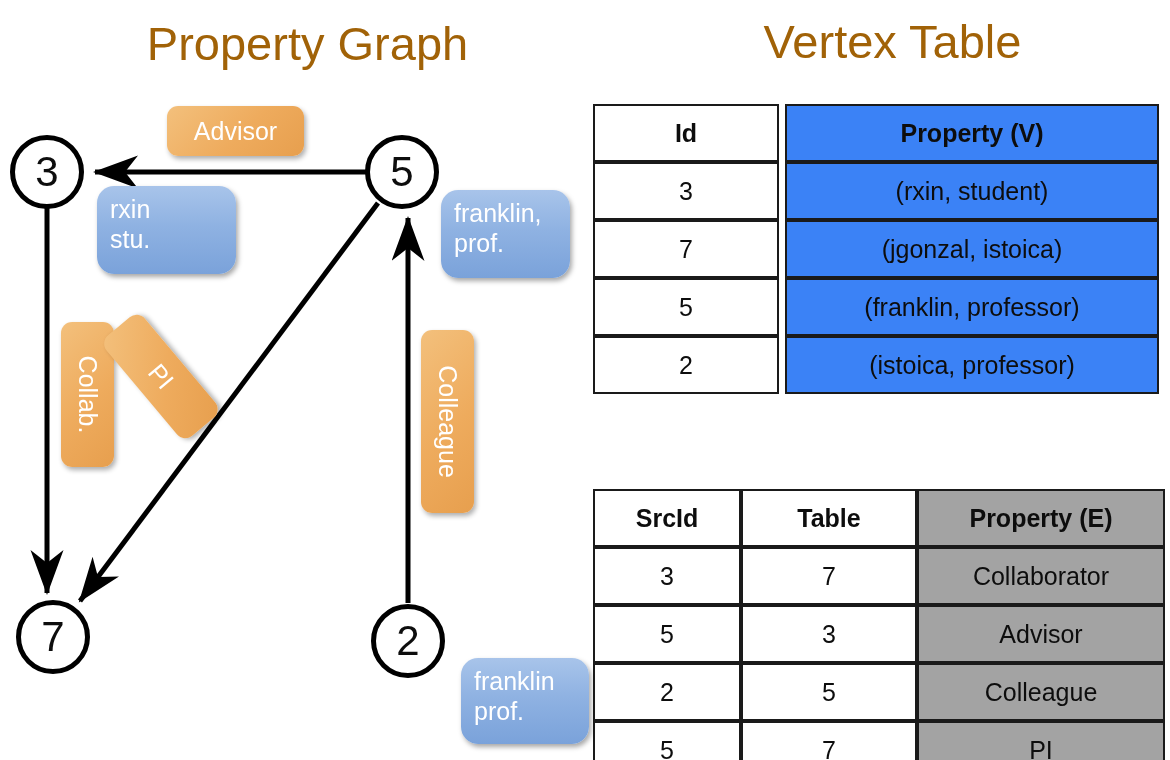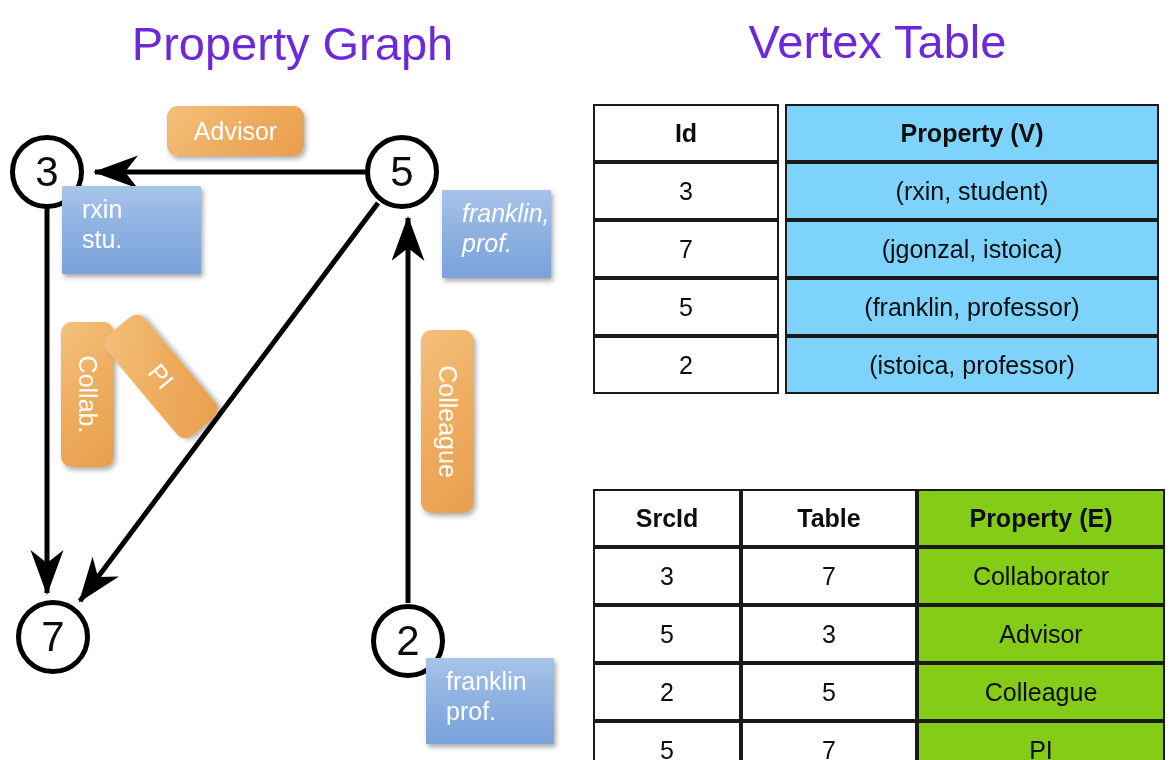--- a/index.html
+++ b/index.html
@@ -11,24 +11,25 @@
     position:relative;
   }
   #root{position:absolute;left:0;top:0;width:1170px;height:760px;}
 
   
   .title{
     position:absolute;
     font-family:"Liberation Sans", sans-serif;
     font-size:47px;
     font-weight:300;
-    color:#6d28d9;
+    color:#a16207;
     letter-spacing:0px;
     white-space:nowrap;
     text-align:center;
+    padding-left:15px;
   }
   #title-property-graph{left:0;top:16px;width:585px;}
   #title-vertex-table{left:585px;top:14px;width:585px;}
   #title-edge-table{left:585px;top:406px;width:585px;}
 
   
   #graph-panel{position:absolute;left:0;top:0;width:585px;height:760px;}
   #graph-edges{position:absolute;left:0;top:0;width:585px;height:760px;}
 
   .node{
@@ -50,34 +51,35 @@
     font-family:"Liberation Sans", sans-serif;
   }
   #node-3{left:10px;top:135px;}
   #node-5{left:365px;top:135px;}
   #node-7{left:16px;top:600px;}
   #node-2{left:371px;top:604px;}
 
   
   .prop-box{
     position:absolute;
-    border-radius:1px;
+    border-radius:17px;
     background:linear-gradient(to bottom,#a8c4ea 0%,#8fb2e2 45%,#7aa2da 100%);
     box-shadow:2px 3px 5px rgba(0,0,0,0.35);
     color:#ffffff;
     font-size:25px;
     font-weight:300;
     line-height:1.18;
-    padding:9px 13px 11px 20px;
+    padding:9px 13px 11px 13px;
     box-sizing:border-box;
     z-index:8;
     font-family:"Liberation Sans", sans-serif;
+    margin-left:35px;
   }
   #prop-rxin{left:62px;top:186px;width:139px;height:88px;}
-  #prop-franklin{left:442px;top:190px;width:109px;height:88px;font-style:italic;}
+  #prop-franklin{left:406px;top:190px;width:129px;height:88px;}
   #prop-jgonzal{left:63px;top:655px;width:137px;height:88px;}
   #prop-istoica{left:426px;top:658px;width:128px;height:86px;}
 
   
   .edge-label{
     position:absolute;
     border-radius:11px;
     background:linear-gradient(135deg,#f3c07c 0%,#eeab5d 55%,#e79f4e 100%);
     box-shadow:2px 3px 5px rgba(0,0,0,0.32);
     color:#ffffff;
@@ -108,27 +110,27 @@
     height:58px;
     box-sizing:border-box;
     margin-top:48px;
   }
   .tbl th{font-weight:bold;}
   .sep-col{border:none !important;width:6px;height:58px;background:#ffffff;}
 
   
   #vertex-table{left:593px;top:104px;}
   #vertex-table .c-id{width:186px;background:#ffffff;}
-  #vertex-table .c-prop{width:374px;background:#7dd3fc;}
+  #vertex-table .c-prop{width:374px;background:#3b82f6;}
 
   
   #edge-table{left:593px;top:489px;}
   #edge-table .c-src{width:148px;background:#ffffff;}
   #edge-table .c-dst{width:176px;background:#ffffff;}
-  #edge-table .c-eprop{width:248px;background:#84cc16;}
+  #edge-table .c-eprop{width:248px;background:#a3a3a3;}
 </style>
 </head>
 <body>
 
 <div id="root">
 
   <div id="graph-panel">
 
     <div class="title" id="title-property-graph">Property Graph</div>
 

